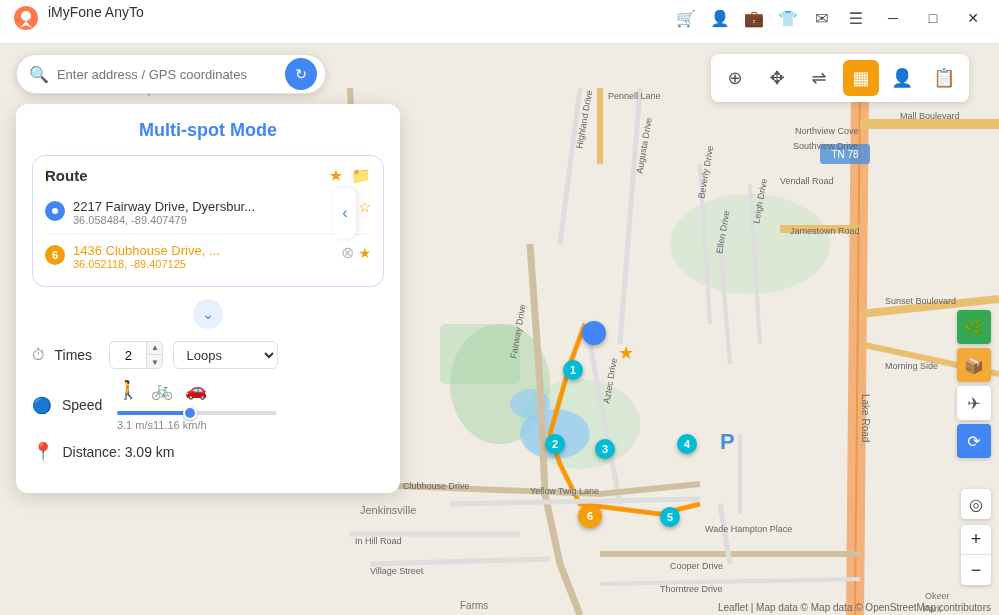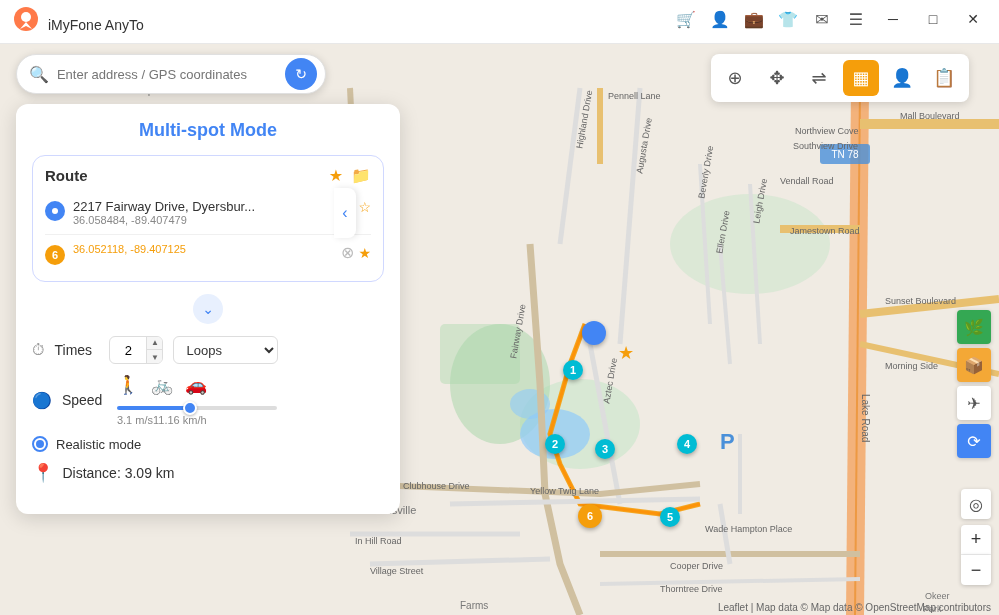--- a/index.html
+++ b/index.html
@@ -1,22 +1,22 @@
 <!DOCTYPE html>
 <html><head>
   <meta charset="utf-8">
   <style>
     * { box-sizing: border-box; margin: 0; padding: 0; }
     body { font-family: -apple-system, BlinkMacSystemFont, 'Segoe UI', sans-serif; width: 999px; height: 615px; overflow: hidden; position: relative; background: #f0ebe3; }
 
     
     .titlebar {
       position: absolute; top: 0; left: 0; right: 0; height: 44px;
-      background: #ffffff; display: flex; align-items: flex-end;
-      padding: 10px 12px; z-index: 100; border-bottom: 1px solid #e8e8e8;
+      background: #ffffff; display: flex; align-items: flex-start;
+      padding: 4px 12px; z-index: 100; border-bottom: 1px solid #e8e8e8;
     }
     .titlebar-logo { width: 28px; height: 28px; margin-right: 8px; }
     .titlebar-logo svg { width: 28px; height: 28px; }
     .titlebar-title { font-size: 14px; color: #333; font-weight: 500; flex: 1; }
     .titlebar-icons { display: flex; align-items: center; gap: 12px; }
     .titlebar-icon { width: 22px; height: 22px; display: flex; align-items: center; justify-content: center; cursor: pointer; color: #555; font-size: 16px; }
     .titlebar-icon.orange { color: #f59e0b; }
     .titlebar-icon.blue { color: #3b82f6; }
     .titlebar-win-btn { width: 28px; height: 28px; display: flex; align-items: center; justify-content: center; cursor: pointer; color: #333; font-size: 14px; border-radius: 4px; }
 
@@ -451,20 +451,21 @@
       <div class="route-item-icons">
         <span class="route-item-icon star">☆</span>
       </div>
     </div>
 
     <div style="height:1px; background:#f0f0f0; margin: 2px 0;"></div>
 
     <div class="route-item">
       <div class="route-dot orange" style="font-size:11px; font-weight:700;">6</div>
       <div class="route-address selected">
+        <div class="route-address-name">1436 Clubhouse Drive, ...</div>
         <div class="route-address-coords">36.052118, -89.407125</div>
       </div>
       <div class="route-item-icons">
         <span class="route-item-icon" style="font-size:16px; color:#bbb;">⊗</span>
         <span class="route-item-icon star">★</span>
       </div>
     </div>
   </div>
 
   <div class="expand-btn">
@@ -500,26 +501,20 @@
       </div>
       <input type="range" class="speed-slider" min="0" max="100" value="45" style="margin-top: 4px;">
       <div class="speed-values">
         <span>3.1 m/s</span>
         <span> </span>
         <span>11.16 km/h</span>
       </div>
     </div>
   </div>
 
-  <div class="realistic-row">
-    <div class="realistic-radio">
-      <div class="realistic-radio-inner"></div>
-    </div>
-    <span class="realistic-label">Realistic mode</span>
-  </div>
 
   <div class="distance-row">
     <span class="distance-pin">📍</span>
     <span class="distance-text">
       <span>Distance:</span>
       <span>3.09 km</span>
     </span>
   </div>
 
 </div>

